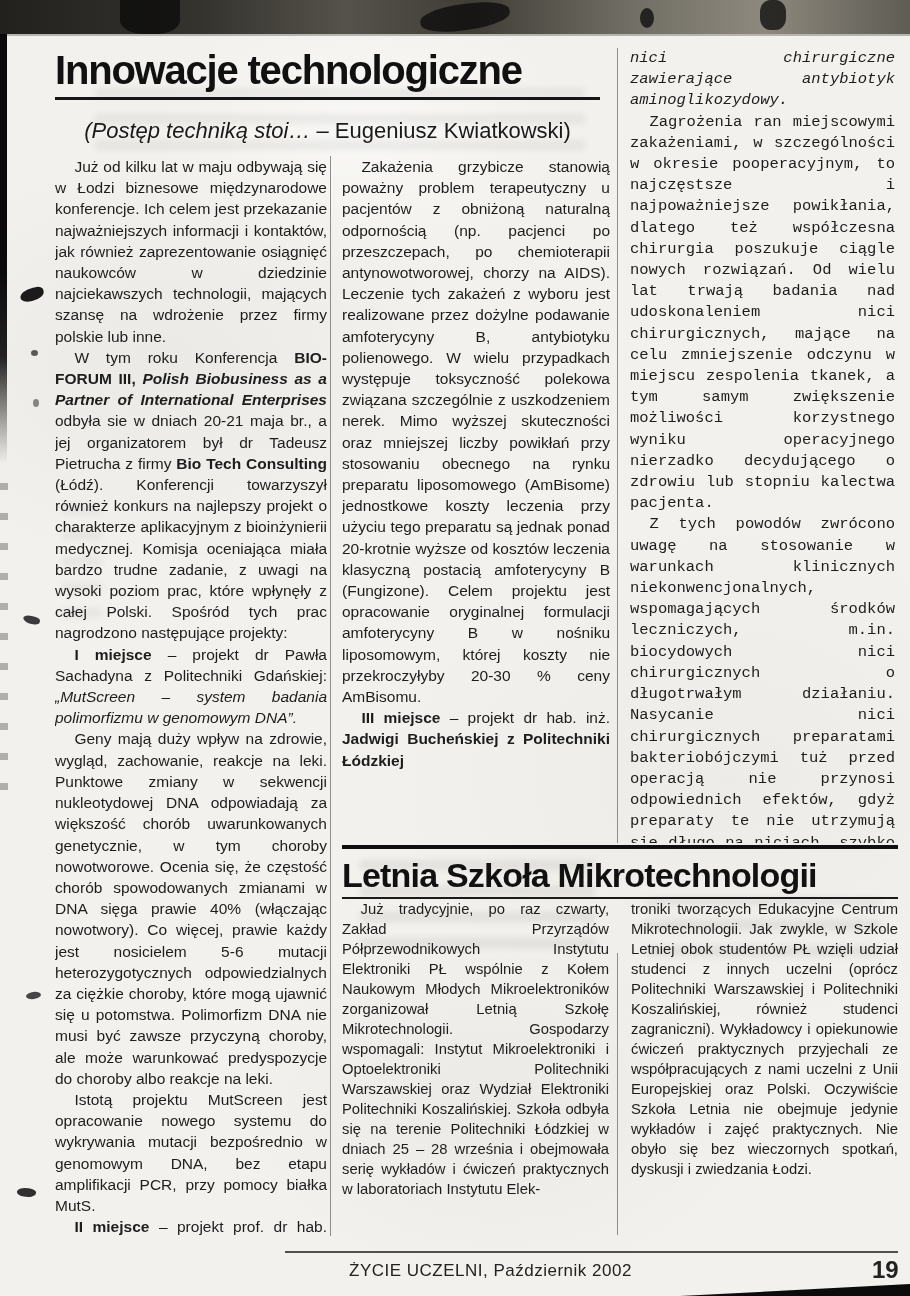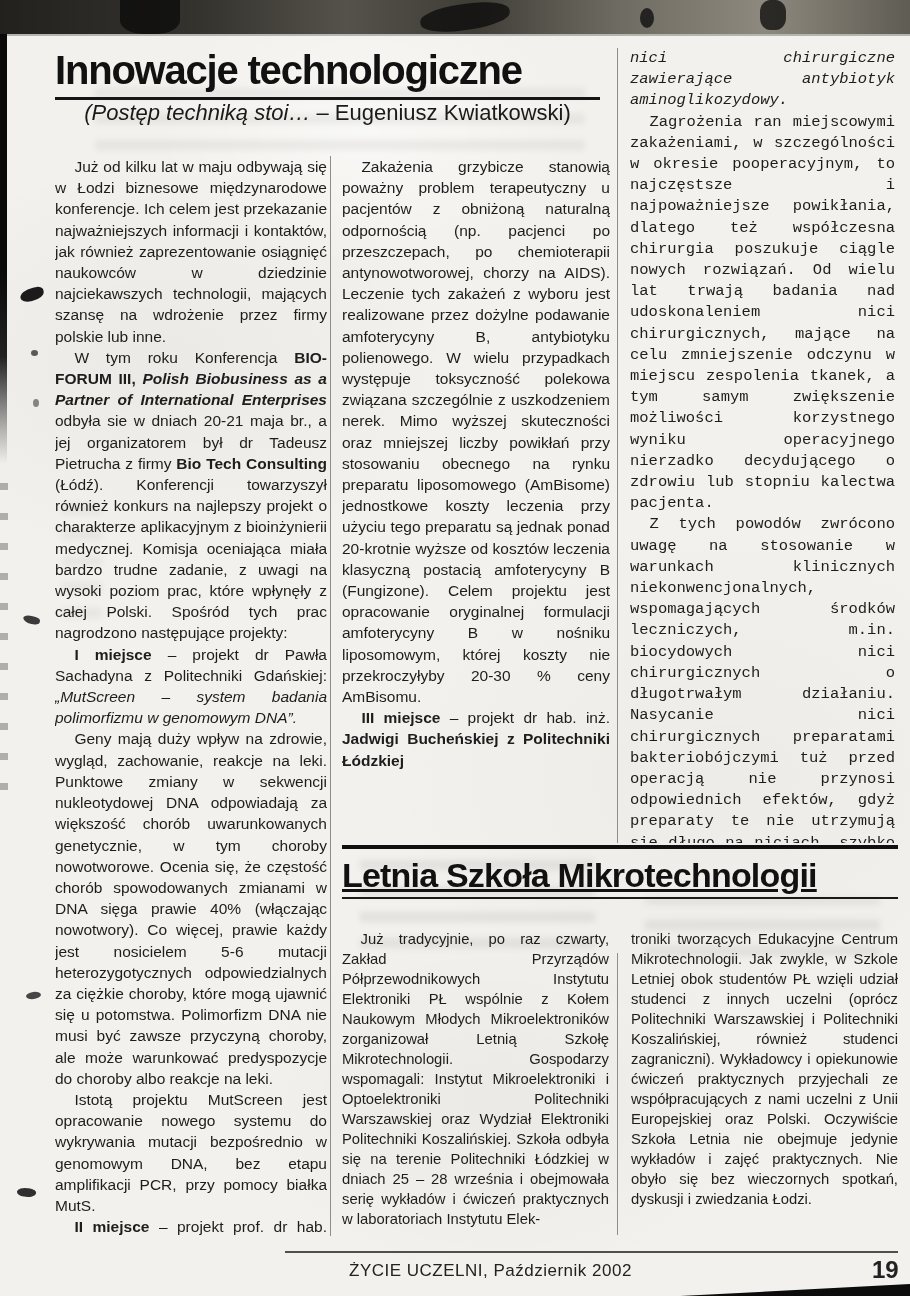--- a/index.html
+++ b/index.html
@@ -56,42 +56,42 @@
   .mk4{left:23px;top:616px;width:17px;height:8px;border-radius:50% 40% 50% 60%;transform:rotate(14deg);opacity:.85;}
   .mk5{left:26px;top:992px;width:15px;height:7px;border-radius:50%;transform:rotate(-8deg);opacity:.8;}
   .mk6{left:17px;top:1188px;width:19px;height:9px;border-radius:55% 35% 60% 40%;transform:rotate(10deg);opacity:.9;}
   .corner-wedge{position:absolute;right:0;bottom:0;width:230px;height:14px;background:#0c0c0c;
     clip-path:polygon(0 100%,100% 15%,100% 100%);}
 
   
   .a1-title-block{position:absolute;left:55px;top:48px;width:545px;}
   .a1-title{margin:0;font-size:40px;line-height:1.1;font-weight:700;letter-spacing:-1.2px;color:#111;white-space:nowrap;}
   .a1-title-rule{height:3px;background:#151515;margin-top:5px;}
-  .a1-subtitle{margin-top:0;text-align:center;font-size:22px;color:#1a1a1a;}
+  .a1-subtitle{margin-top:18px;text-align:center;font-size:22px;color:#1a1a1a;}
   .col{position:absolute;overflow:hidden;font-size:15.5px;line-height:21.2px;text-align:justify;hyphens:auto;}
   .a1-col1{left:55px;top:156px;width:272px;height:1085px;}
   .a1-col2{left:342px;top:156px;width:268px;height:688px;}
   .a1-col3{left:630px;top:48px;width:265px;height:795px;font-family:Liberation Mono, monospace;}
   .vrule{position:absolute;width:1px;background:#8f8d89;}
   .vr1{left:330px;top:156px;height:1080px;}
   .vr2{left:617px;top:48px;height:795px;}
   .vr3{left:617px;top:953px;height:282px;}
   .para{margin:0;text-indent:1.25em;}
   .para.noindent{text-indent:0;}
   .b{font-weight:700;}
   .i{font-style:italic;}
 
   
   .a2{position:absolute;left:342px;top:845px;width:556px;}
   .a2-top-rule{height:4px;background:#101010;}
-  .a2-title{margin:7px 0 2px 0;font-size:34px;font-weight:700;letter-spacing:-0.8px;color:#111;white-space:nowrap;text-decoration:underline;}
+  .a2-title{margin:7px 0 2px 0;font-size:34px;font-weight:700;letter-spacing:-0.8px;color:#111;white-space:nowrap;}
   .a2-title-rule{height:2px;background:#1a1a1a;}
   .a2-byline{margin:10px 0 6px 0;font-size:13.5px;font-weight:700;letter-spacing:0.8px;}
   .a2-cols{display:flex;gap:22px;}
-  .a2-col{width:267px;height:300px;overflow:hidden;font-size:14.8px;line-height:20px;text-align:justify;hyphens:auto;margin-top:30px;}
+  .a2-col{width:267px;height:300px;overflow:hidden;font-size:14.8px;line-height:20px;text-align:justify;hyphens:auto;}
 
   
   .footer-rule{position:absolute;left:285px;top:1251px;width:613px;height:2px;background:#4f4f4f;}
   .footer-journal{position:absolute;left:349px;top:1261px;font-size:17px;letter-spacing:0.5px;color:#222;}
   .footer-page{position:absolute;left:872px;top:1256px;font-size:24px;font-weight:600;color:#222;}
 </style>
 </head>
 <body>
 
 <div class="paper-mottle"></div>

